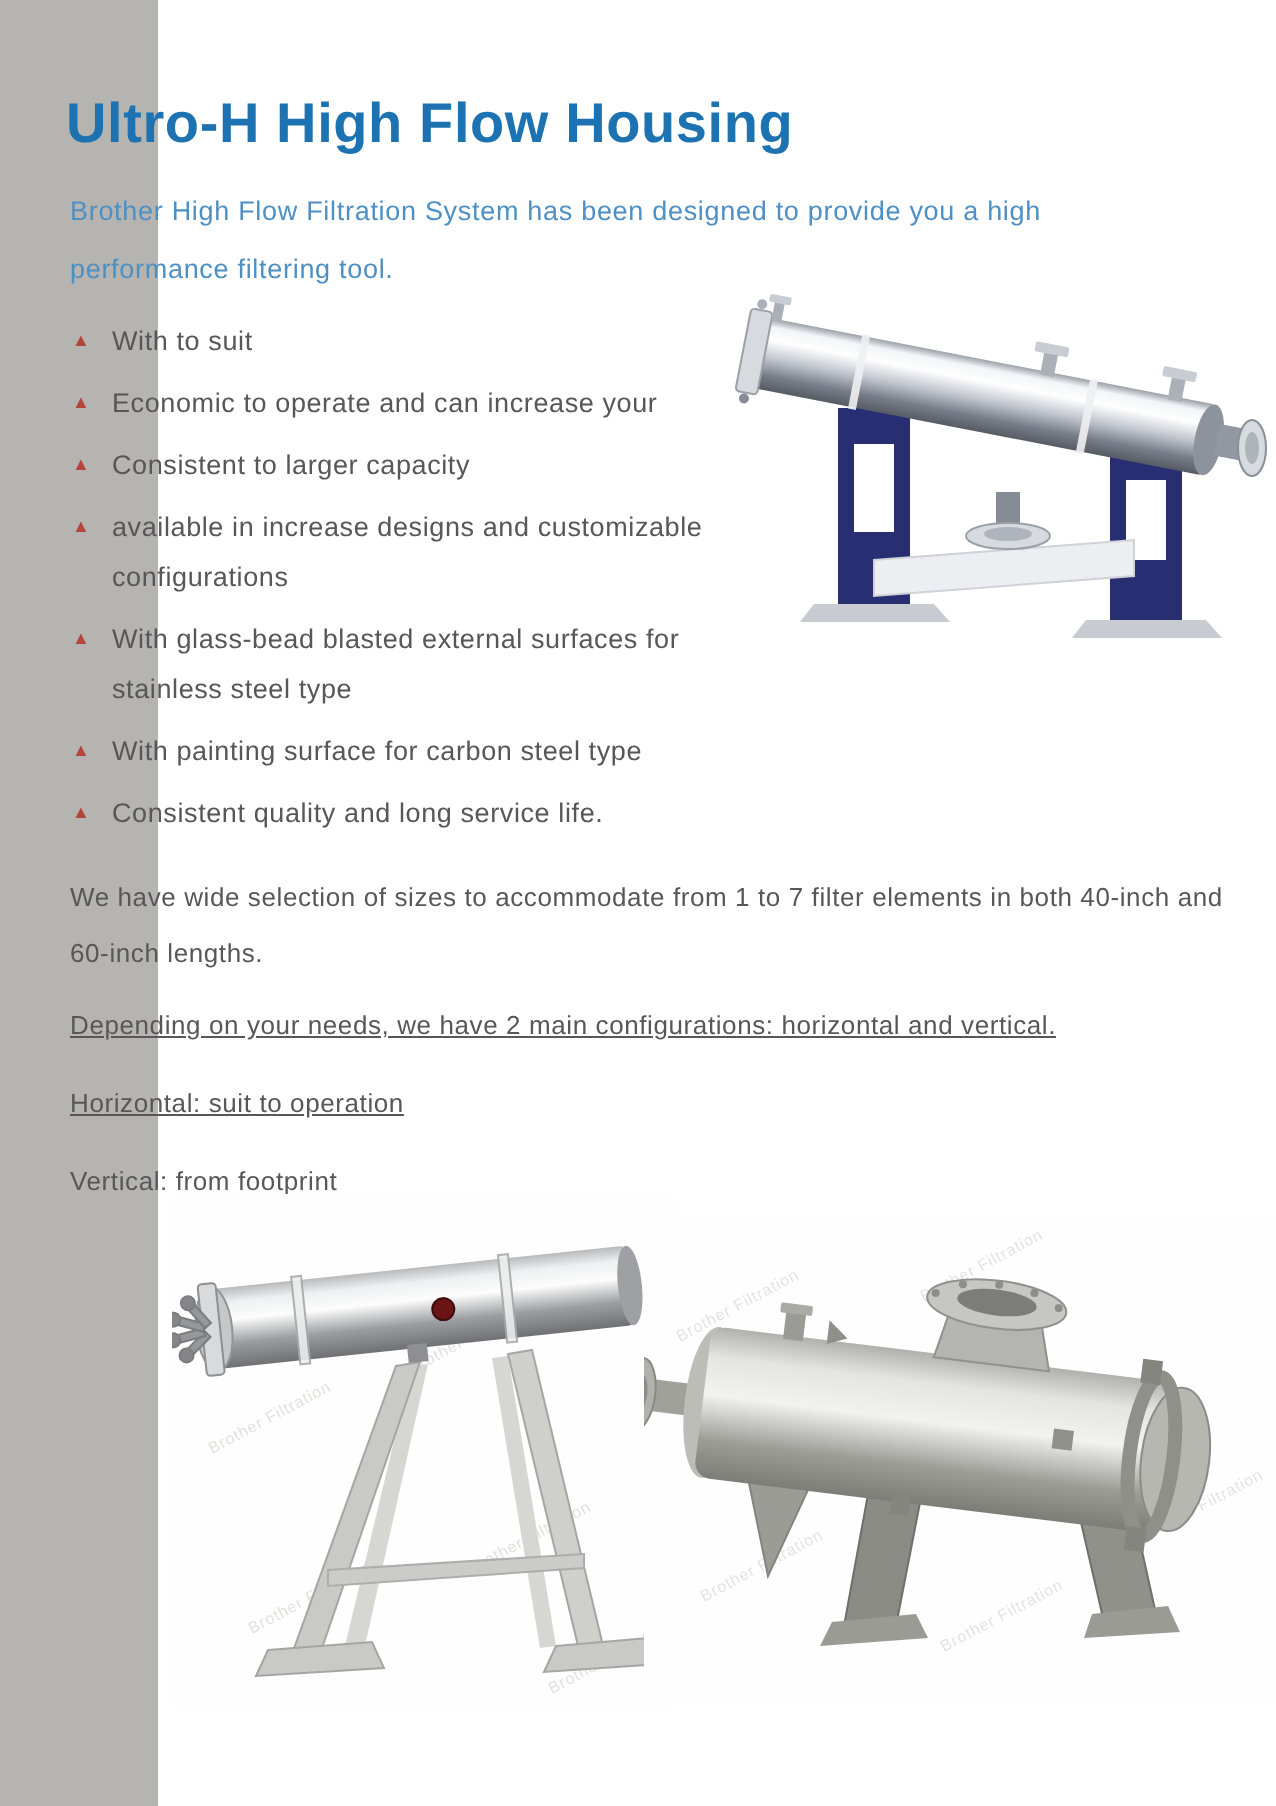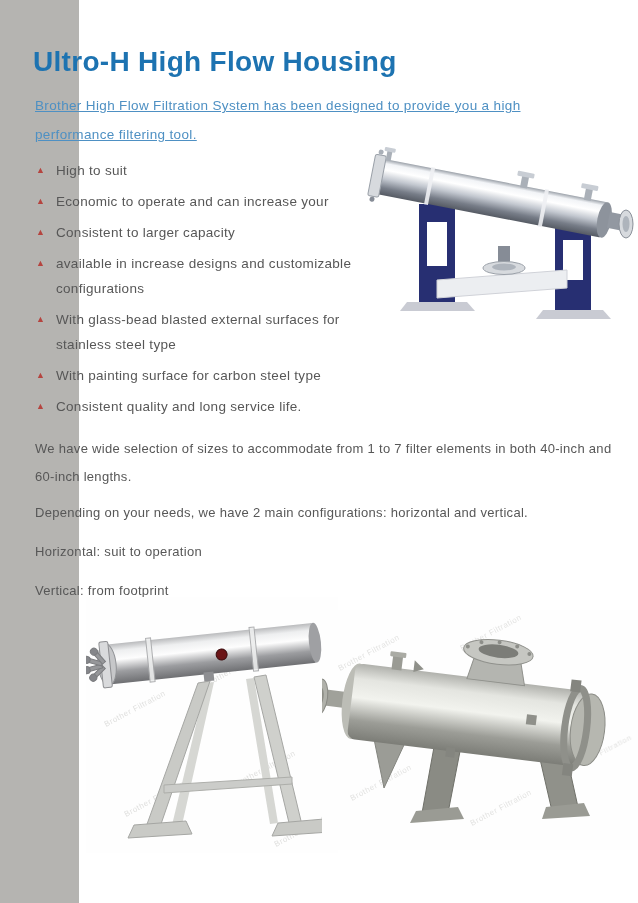--- a/index.html
+++ b/index.html
@@ -20,21 +20,20 @@
   }
   .page-title{
     margin:46px 0 0 0;
     font-size:28px;font-weight:700;letter-spacing:.3px;
     color:#1d73b1;
   }
   .intro{
     margin:13px 0 0 2px;width:512px;
     font-size:13.5px;line-height:29px;letter-spacing:.35px;
     color:#4e90c3;
-    text-decoration:underline;
   }
   ul.features{
     list-style:none;margin:9px 0 0 2px;padding:0;width:342px;
   }
   ul.features li{
     position:relative;
     padding-left:21px;
     margin:0 0 6px 0;
     font-size:13.5px;line-height:25px;letter-spacing:.3px;
     color:#575757;
@@ -43,21 +42,21 @@
     position:absolute;left:1px;top:0;
     font-size:9px;line-height:25px;
     color:#b5443f;
   }
   .paras{margin:16px 0 0 2px;width:578px;}
   .paras p{
     margin:0 0 8px 0;
     font-size:13px;line-height:28px;letter-spacing:.3px;
     color:#575757;
   }
-  .paras p.sp{margin-bottom:11px;}
+  .paras p.sp{margin-bottom:11px;text-decoration:underline;}
   .img-box{position:absolute;}
   .img-box svg{display:block;width:100%;height:100%;}
   .render-tr{left:362px;top:130px;width:276px;height:205px;}
   .photo-bl{left:86px;top:597px;width:252px;height:256px;background:#fefefe;}
   .photo-br{left:322px;top:610px;width:316px;height:240px;background:#fefefe;}
   .wm{font-size:8px;letter-spacing:.5px;}
 </style>
 </head>
 <body>
 
@@ -66,21 +65,21 @@
   <div class="gray-bar"></div>
 
   <div class="content">
     <h1 class="page-title">Ultro-H High Flow Housing</h1>
 
     <p class="intro">Brother High Flow Filtration System has been designed to provide you a high performance filtering tool.</p>
 
     <ul class="features">
       <li>
         <span class="tri">▲</span>
-        <span>High to suit</span>
+        <span>With to suit</span>
       </li>
       <li>
         <span class="tri">▲</span>
         <span>Economic to operate and can increase your</span>
       </li>
       <li>
         <span class="tri">▲</span>
         <span>Consistent to larger capacity</span>
       </li>
       <li>

